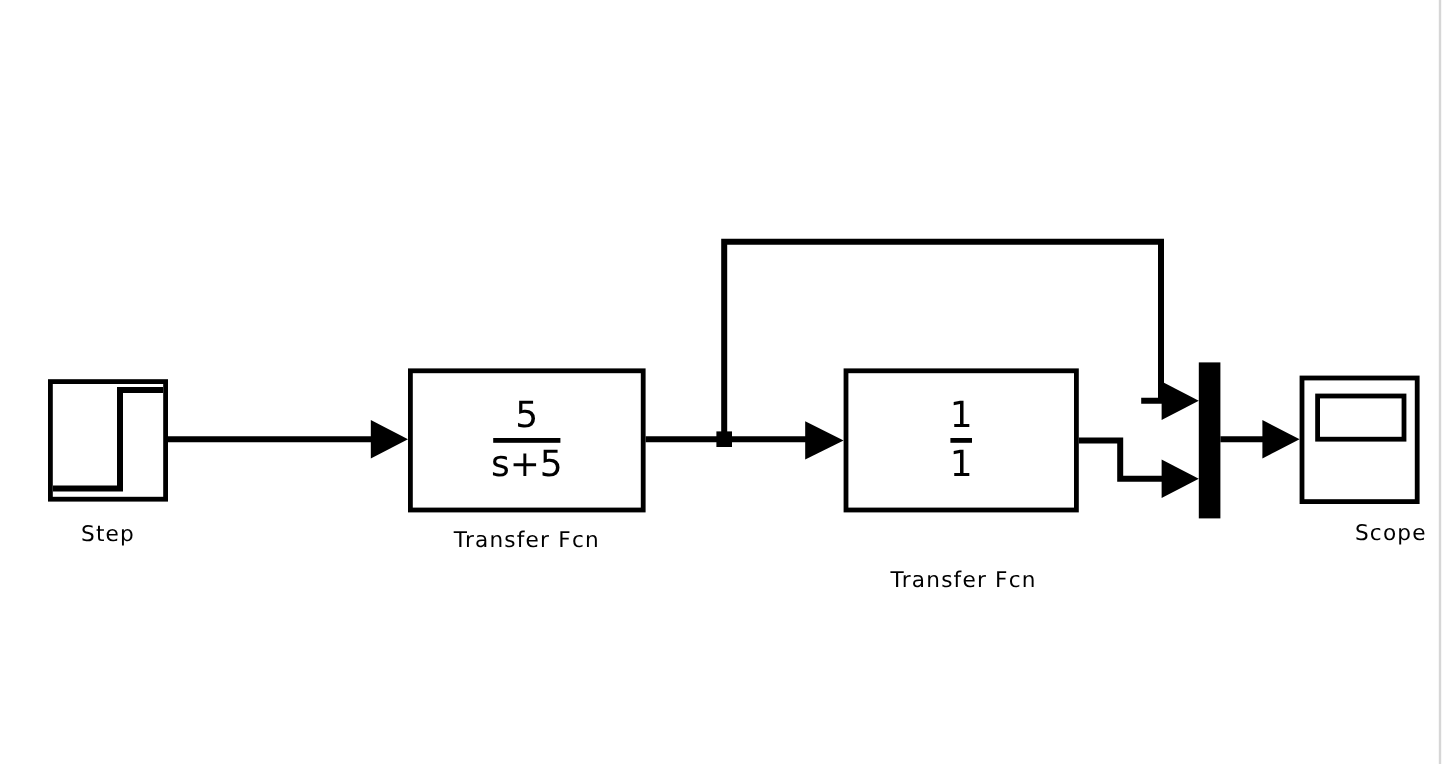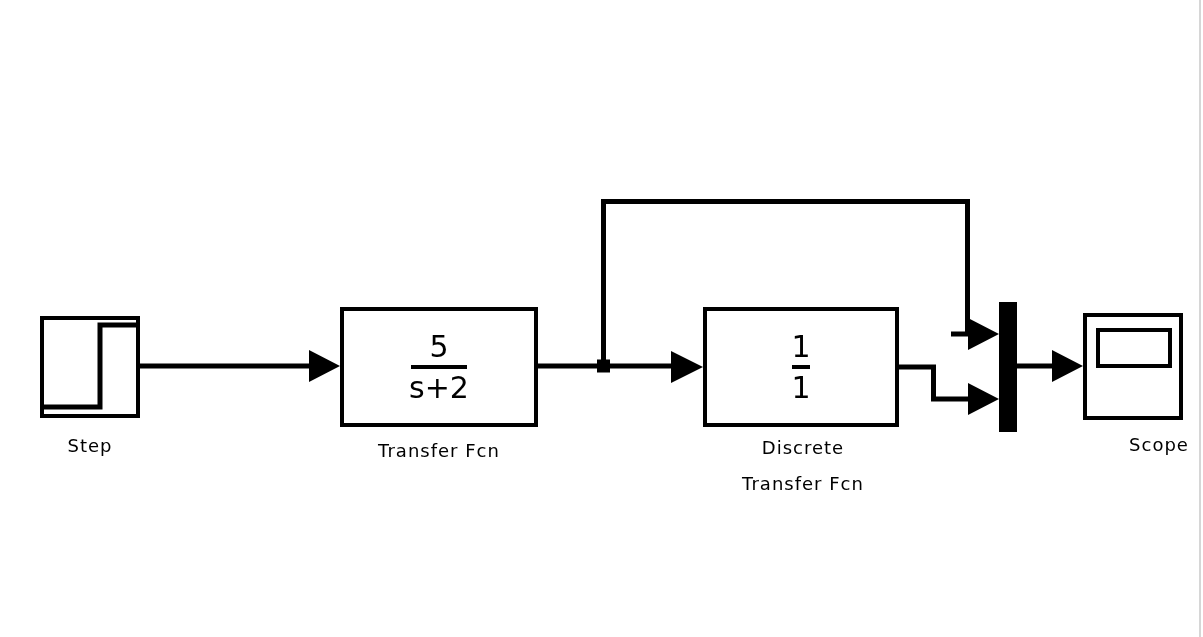--- a/index.html
+++ b/index.html
@@ -65,42 +65,42 @@
   <div class="block" id="step-block">
     <svg class="step-icon-svg" width="92" height="94" viewBox="0 0 92 94">
       <polyline points="0,87 56,87 56,5 92,5" fill="none" stroke="#000" stroke-width="5"></polyline>
     </svg>
   </div>
 
   <div class="block" id="transfer-fcn-block">
     <div class="fraction">
       <span>5</span>
       <span class="frac-bar" id="tf-bar"></span>
-      <span>s+2</span>
+      <span>s+5</span>
     </div>
   </div>
 
   <div class="block" id="discrete-tf-block">
     <div class="fraction">
       <span>1</span>
       <span class="frac-bar" id="dtf-bar"></span>
       <span>1</span>
     </div>
   </div>
 
   <div id="mux-block"></div>
 
   <div class="block" id="scope-block">
     <div id="scope-screen"></div>
   </div>
 
   <div class="block-label" id="step-label">Step</div>
   <div class="block-label" id="tf-label">Transfer Fcn</div>
   <div class="block-label" id="dtf-label">
-    <span>Discrete</span><br>
+    <br>
     <span>Transfer Fcn</span>
   </div>
   <div class="block-label" id="scope-label">Scope</div>
 
   <svg id="wire-layer" width="1203" height="637" viewBox="0 0 1203 637">
 
     <path d="M140 366 H 313" stroke="#000" stroke-width="5" fill="none"></path>
     <polygon points="309,350 309,382 340,366" fill="#000"></polygon>
 
     <path d="M538 366 H 674" stroke="#000" stroke-width="5" fill="none"></path>

